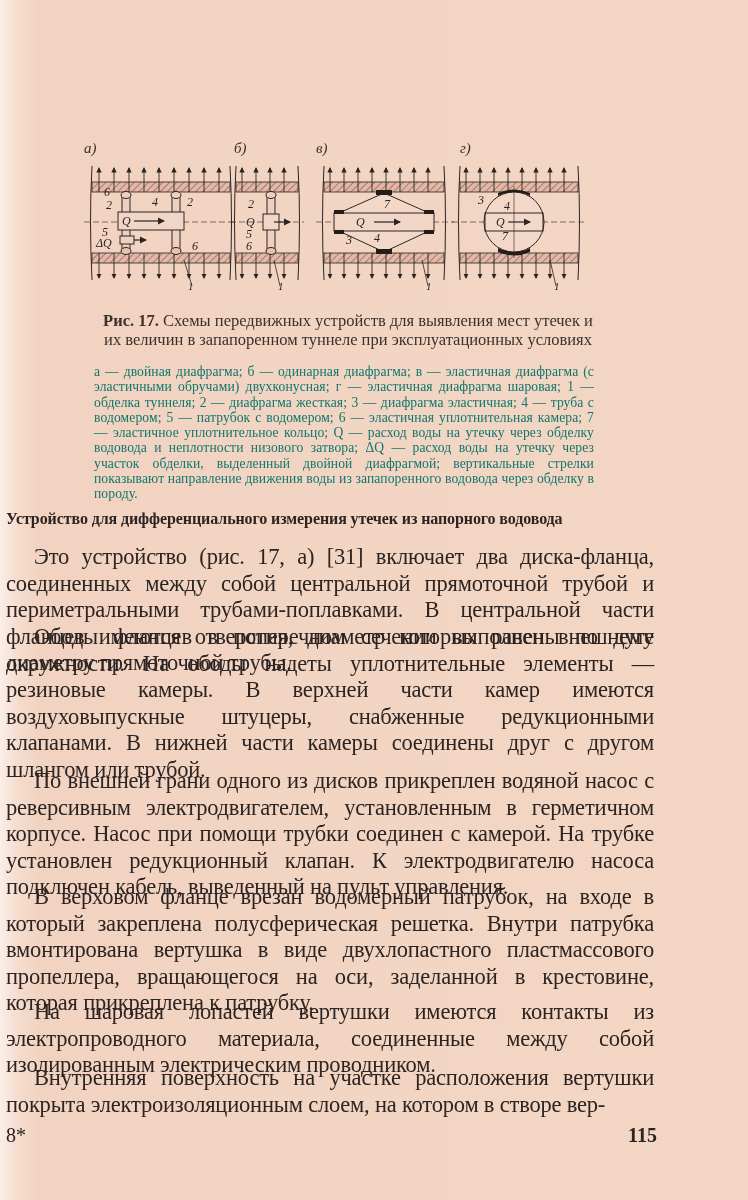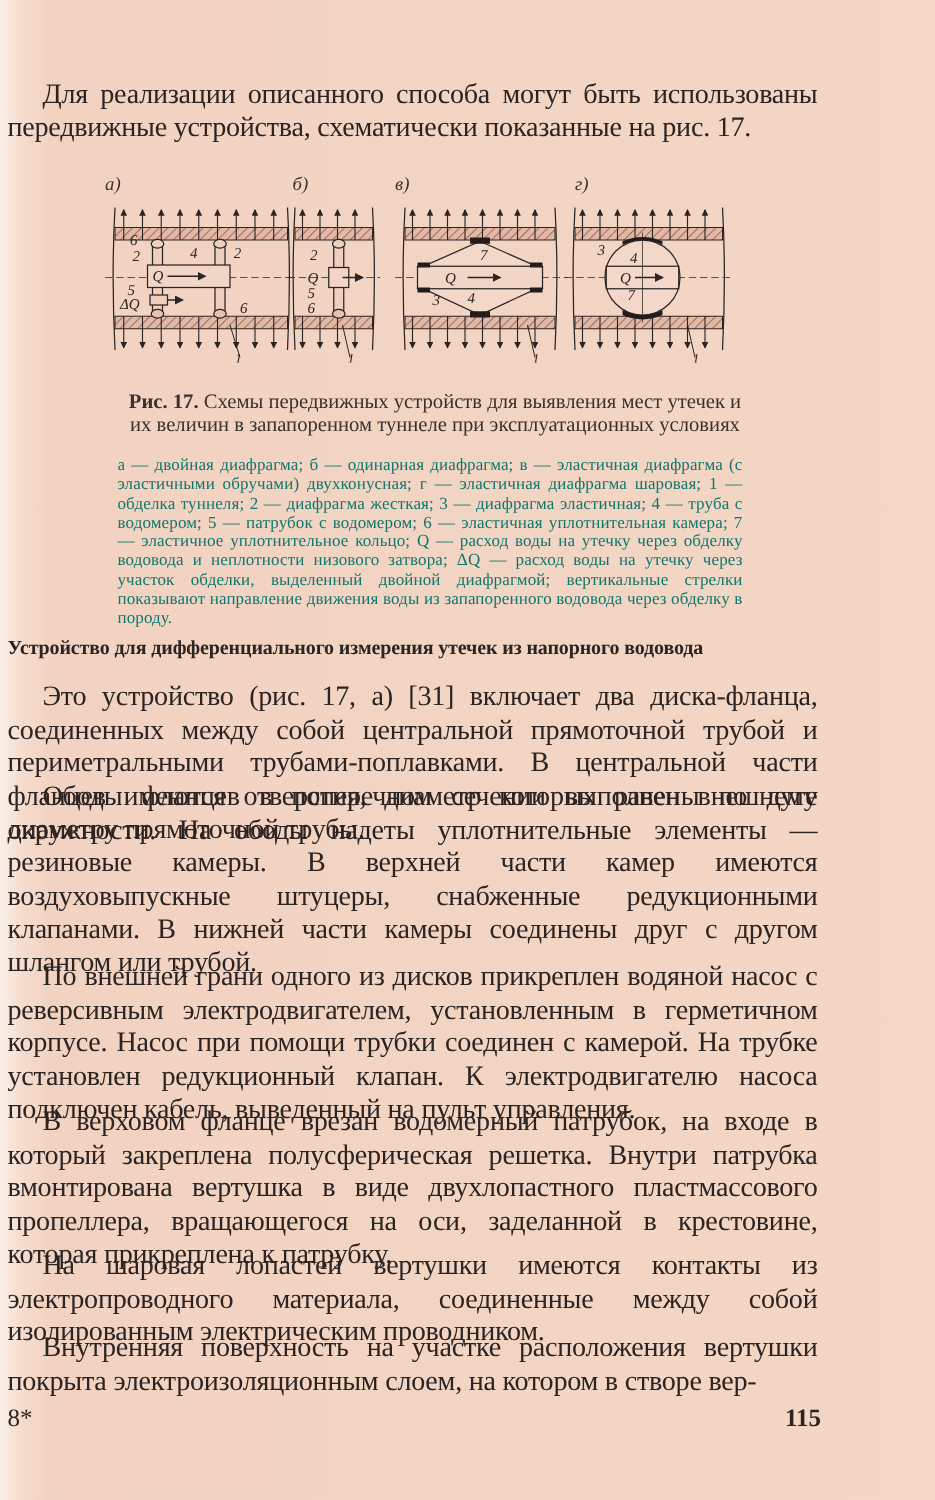--- a/index.html
+++ b/index.html
@@ -47,21 +47,20 @@
   .p6 { top: 1065px; }
   .footer-sig { position: absolute; left: 6px; top: 1124px; font-size: 20px; margin: 0; }
   .footer-page { position: absolute; left: 628px; top: 1124px; font-size: 20px; font-weight: bold; margin: 0; }
   svg text { font-family: "Liberation Serif", serif; font-style: italic; }
 </style>
 </head>
 <body>
 
 <div class="page">
 
-  <p class="body-text indent p-intro">Для реализации описанного способа могут быть использованы передвижные устройства, схематически показанные на рис. 17.</p>
 
   <div class="figure">
     <span class="fig-label" style="left:0px;top:0px">а)</span>
     <span class="fig-label" style="left:150px;top:0px">б)</span>
     <span class="fig-label" style="left:232px;top:0px">в)</span>
     <span class="fig-label" style="left:376px;top:0px">г)</span>
 
     <svg width="500" height="150" viewBox="0 0 500 150" style="position:absolute;left:0;top:0">
       <defs>
         <pattern id="hatch" width="5" height="5" patternUnits="userSpaceOnUse" patternTransform="rotate(45)">

